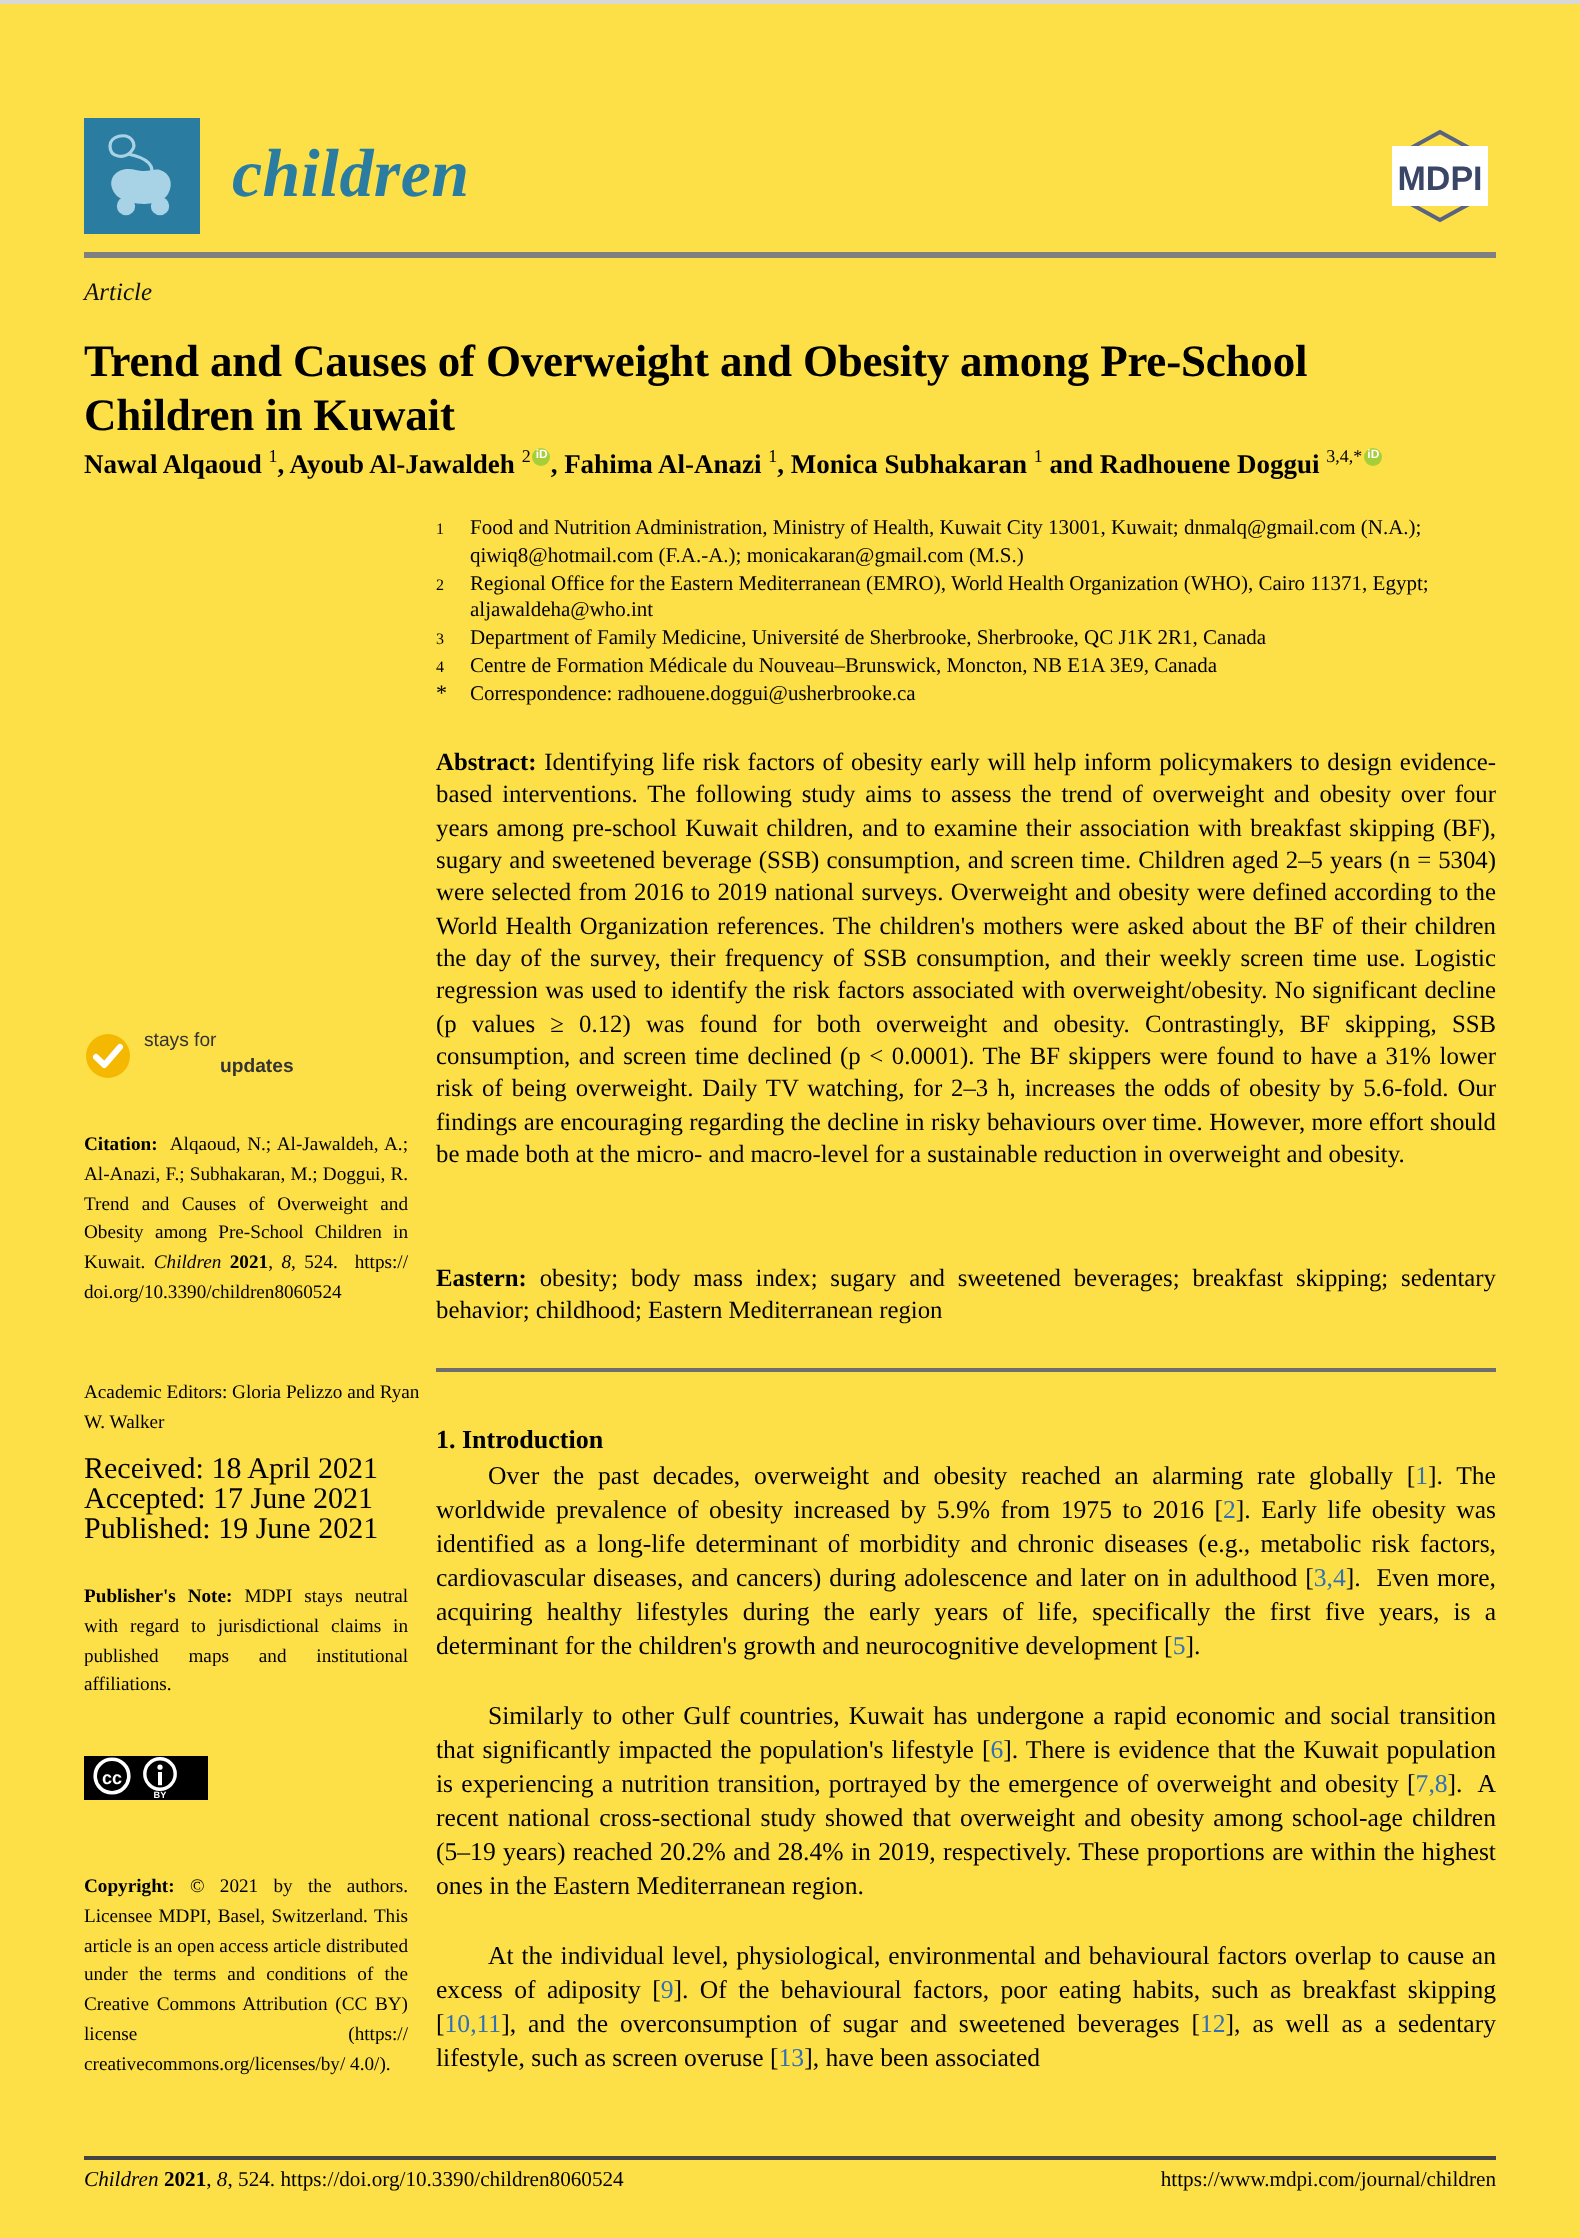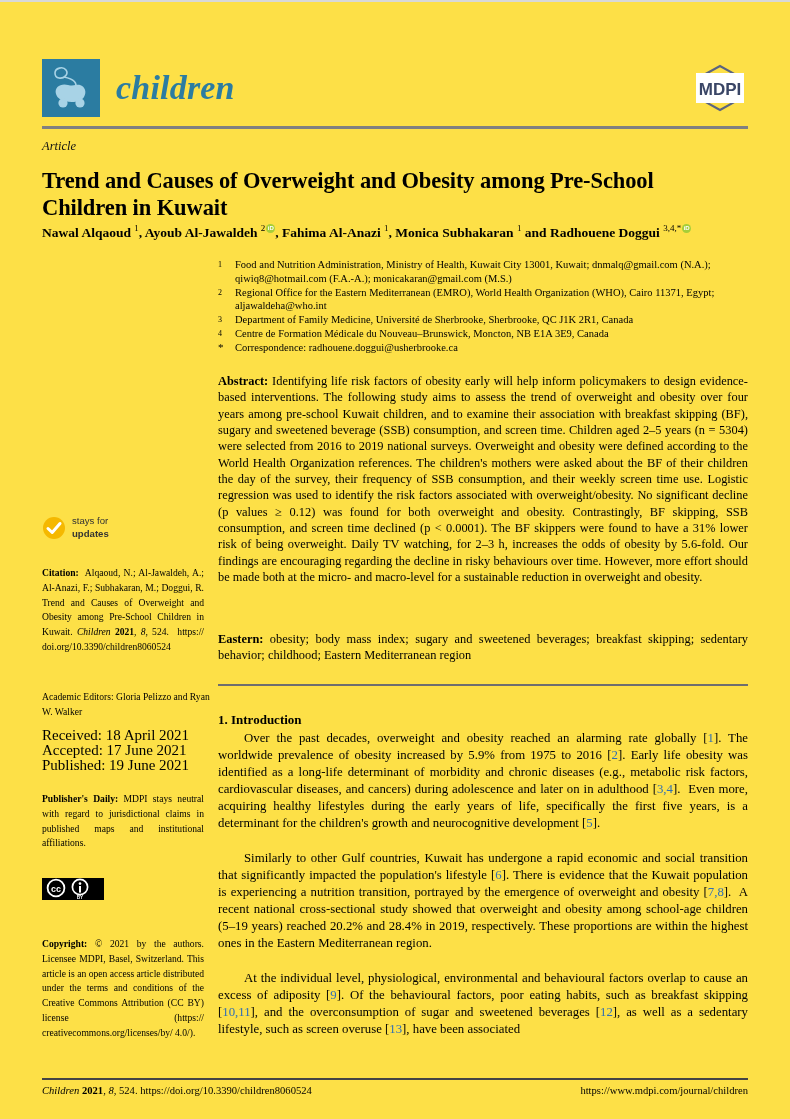--- a/index.html
+++ b/index.html
@@ -181,21 +181,21 @@
     width: 24px; height: 24px;
   }
   .cfu-text {
     position: absolute;
     left: 30px; top: 1px;
     font-family: "Liberation Sans", sans-serif;
     font-size: 9.6px;
     line-height: 12.5px;
     color: #333;
   }
-  .cfu-text .b2 { font-weight: bold; }
+  .cfu-text .b2 { font-weight: bold; margin-left: 38px; }
 
   .citation {
     position: absolute;
     left: 42px; top: 564px;
     width: 162px;
     font-size: 9.6px;
     line-height: 14.8px;
     text-align: justify;
     font-family: Liberation Serif, serif;
   }
@@ -350,21 +350,21 @@
 
   <div class="editors">Academic Editors: Gloria Pelizzo and Ryan W. Walker</div>
 
   <div class="dates">
     <div>Received: 18 April 2021</div>
     <div>Accepted: 17 June 2021</div>
     <div>Published: 19 June 2021</div>
   </div>
 
   <div class="pubnote">
-    <b>Publisher's Daily:</b><span> MDPI stays neutral with regard to jurisdictional claims in published maps and institutional affiliations.</span>
+    <b>Publisher's Note:</b><span> MDPI stays neutral with regard to jurisdictional claims in published maps and institutional affiliations.</span>
   </div>
 
   <div class="cc-badge">
     <svg width="62" height="22" viewBox="0 0 62 22">
       <rect x="0" y="0" width="62" height="22" fill="#000000"></rect>
       <circle cx="14" cy="10" r="8.4" fill="none" stroke="#ffffff" stroke-width="1.8"></circle>
       <text x="14" y="14" text-anchor="middle" font-family="Liberation Sans, sans-serif" font-size="9" font-weight="bold" fill="#ffffff">cc</text>
       <circle cx="38" cy="9" r="7.6" fill="none" stroke="#ffffff" stroke-width="1.7"></circle>
       <circle cx="38" cy="5.6" r="1.3" fill="#ffffff"></circle>
       <rect x="37" y="8" width="2" height="6.6" fill="#ffffff"></rect>

